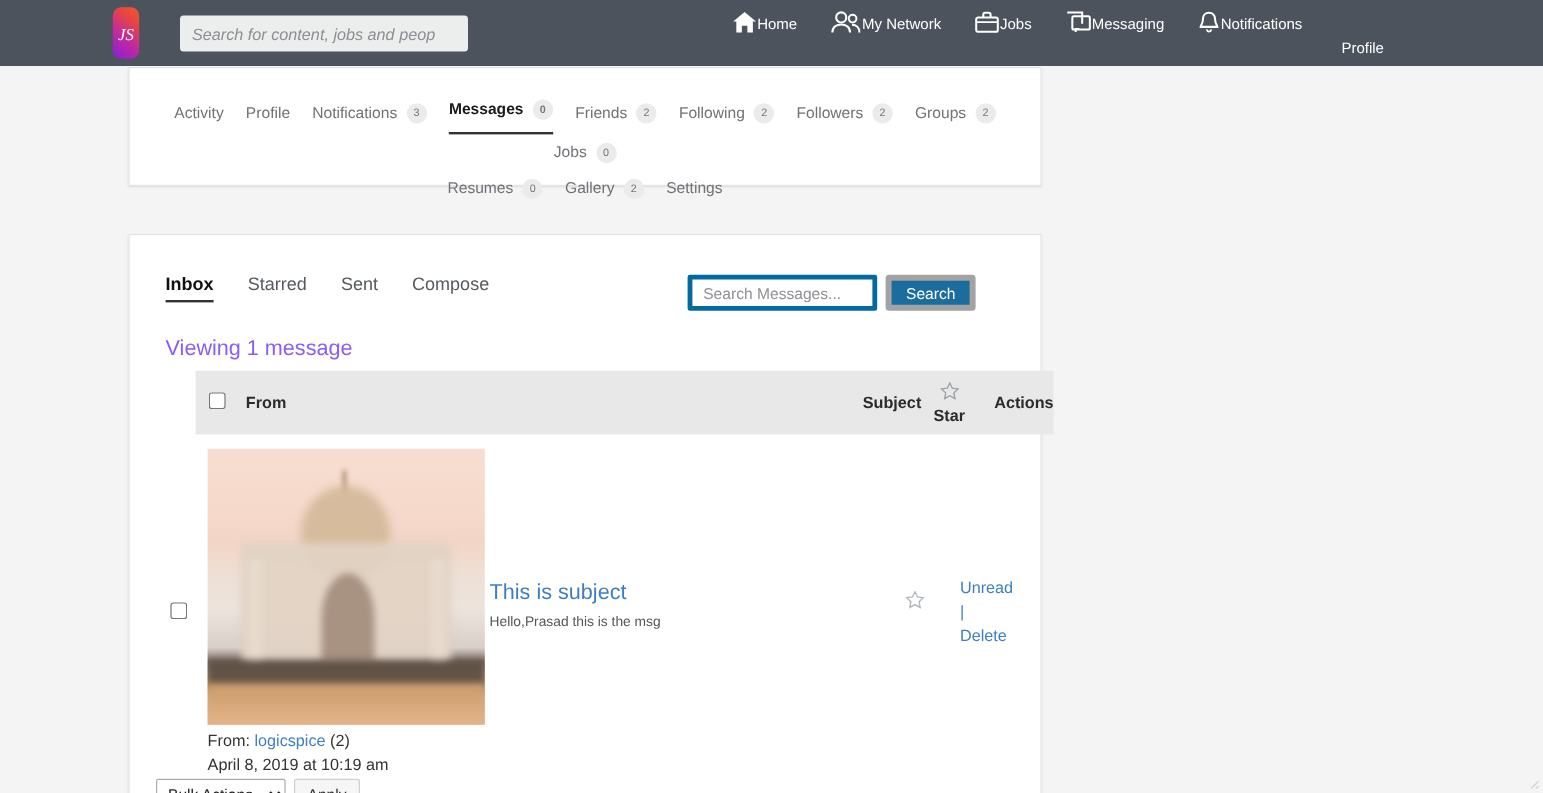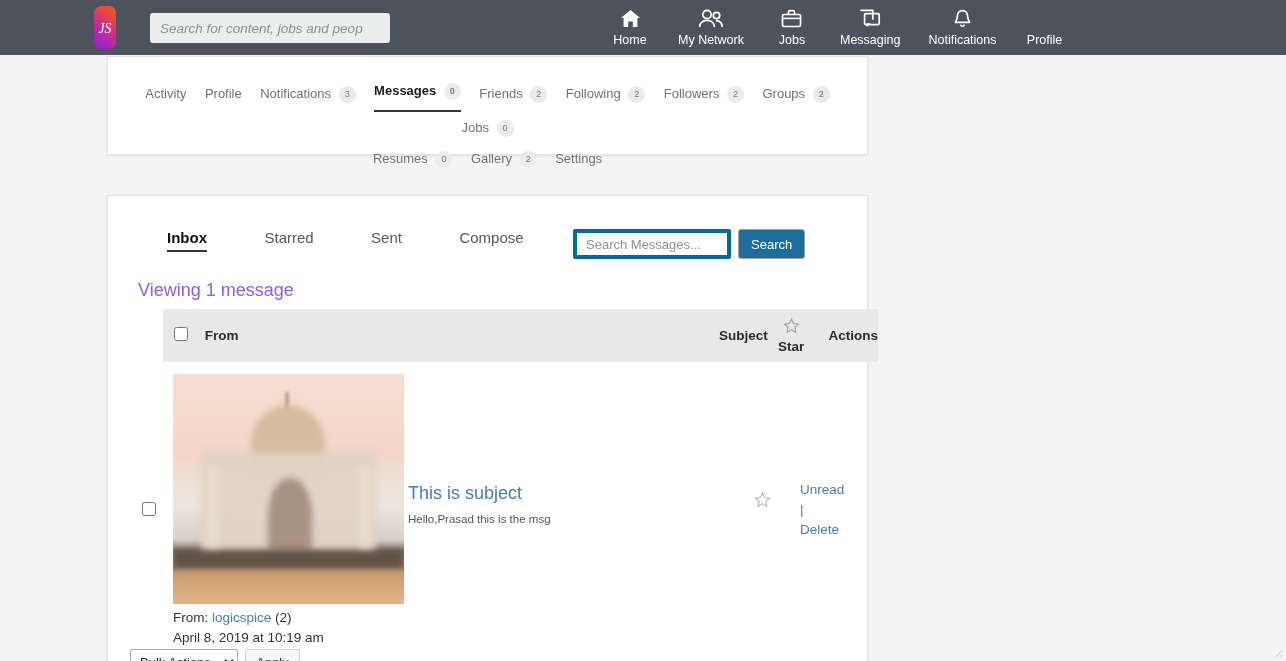--- a/index.html
+++ b/index.html
@@ -39,21 +39,21 @@
     font-size: 13.5px; color: #4a4a4a; font-style: italic;
   }
   .search-box::placeholder { color: #8b8f93; }
 
   .navitems {
     position: absolute; left: 596px; top: 0;
     height: 55px;
     display: flex; align-items: flex-start;
   }
   .navitem {
-    display: flex; flex-direction: column; align-items: center;
+    display: flex; align-items: center;
     color: #ffffff;
     padding: 7px 0 0 0;
     margin: 0 14px;
     cursor: pointer;
     min-width: 40px;
   }
   .navitem .nicon { height: 22px; display: flex; align-items: center; justify-content: center; }
   .navitem .nlabel { font-size: 12.5px; line-height: 16px; margin-top: 3px; white-space: nowrap; }
   .navitem.noicon { justify-content: flex-end; padding-top: 29px; }
 
@@ -100,21 +100,20 @@
   
   .inbox-tabs {
     position: absolute; left: 30px; top: 33px;
   }
   .itab {
     display: inline-block;
     font-size: 15px;
     color: #555a5e;
     margin-right: 24px;
     cursor: pointer;
-    margin-left: 29px;
   }
   .itab.active {
     color: #111; font-weight: bold;
     border-bottom: 2px solid #333;
     padding-bottom: 4px;
   }
   .msg-search-wrap {
     position: absolute; left: 465px; top: 33px;
     display: flex; align-items: stretch;
   }
@@ -124,21 +123,21 @@
     padding: 0 9px;
     font-family: "Liberation Sans", sans-serif;
     font-size: 13px; color: #444;
     background: #fff;
   }
   .msg-search::placeholder { color: #8d9094; }
   .search-btn {
     margin-left: 7px;
     height: 30px;
     background: #1b6d9e;
-    border: 1px solid #a3a3a3; border-radius: 3px;
+    border: 5px solid #a3a3a3; border-radius: 3px;
     color: #fff; font-size: 13px;
     padding: 0 12px;
     cursor: pointer;
     font-family: "Liberation Sans", sans-serif;
   }
   .viewing {
     position: absolute; left: 30px; top: 84px;
     font-size: 18px; color: #8b5cf6;
   }
 

